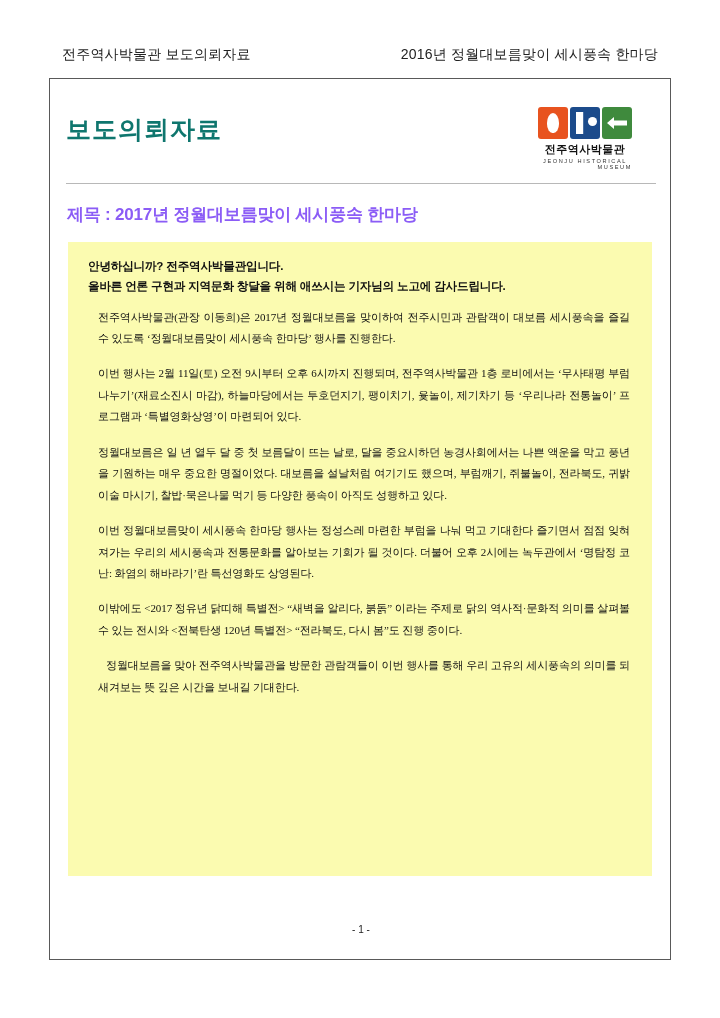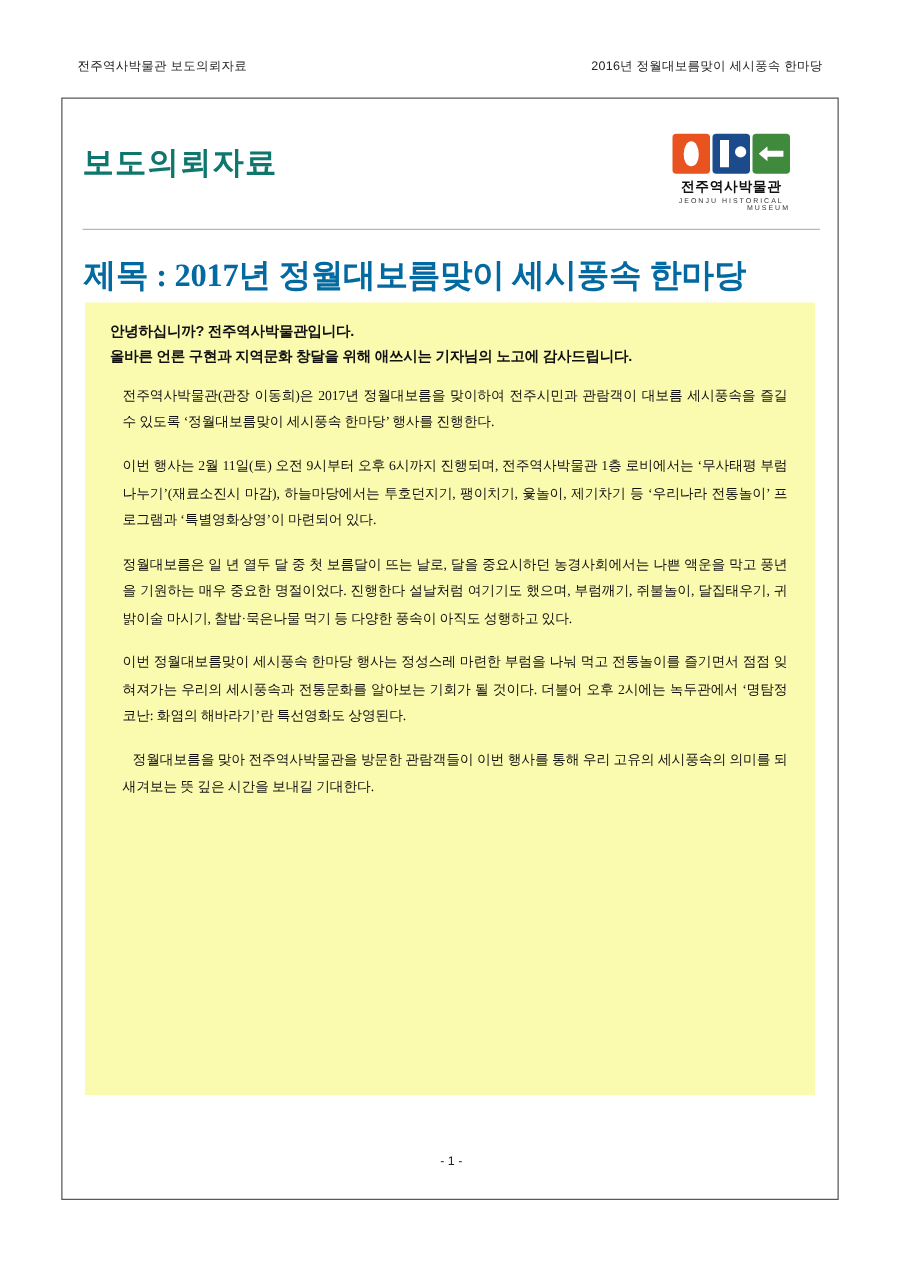--- a/index.html
+++ b/index.html
@@ -25,21 +25,21 @@
 
   
   .running-header {
     position: absolute;
     left: 62px;
     top: 46px;
     width: 596px;
     display: flex;
     justify-content: space-between;
     font-family: "Liberation Sans", "DejaVu Sans", sans-serif;
-    font-size: 10px;
+    font-size: 14px;
     color: #222;
     letter-spacing: 0.2px;
   }
 
   
   .doc-frame {
     position: absolute;
     left: 49px;
     top: 78px;
     width: 622px;
@@ -161,24 +161,24 @@
     width: 590px;
     height: 0;
     border-top: 1px solid #b8b8b8;
   }
 
   .subject {
     position: absolute;
     left: 17px;
     top: 124px;
     width: 590px;
-    font-family: Liberation Serif, serif;
-    font-size: 26px;
-    font-weight: bold;
-    color: #0369a1;
+    font-family: Liberation Sans, sans-serif;
+    font-size: 17px;
+    font-weight: bold;
+    color: #8b5cf6;
     letter-spacing: -0.2px;
   }
 
   
   .panel {
     position: absolute;
     left: 18px;
     top: 163px;
     width: 584px;
     height: 634px;
@@ -258,22 +258,23 @@
       <div class="subject">제목 : 2017년 정월대보름맞이 세시풍속 한마당</div>
 
       <div class="panel">
         <div class="greeting">
           <div>안녕하십니까? 전주역사박물관입니다.</div>
           <div>올바른 언론 구현과 지역문화 창달을 위해 애쓰시는 기자님의 노고에 감사드립니다.</div>
         </div>
 
         <p class="para">전주역사박물관(관장 이동희)은 2017년 정월대보름을 맞이하여 전주시민과 관람객이 대보름 세시풍속을 즐길 수 있도록 ‘정월대보름맞이 세시풍속 한마당’ 행사를 진행한다.</p>
         <p class="para">이번 행사는 2월 11일(토) 오전 9시부터 오후 6시까지 진행되며, 전주역사박물관 1층 로비에서는 ‘무사태평 부럼나누기’(재료소진시 마감), 하늘마당에서는 투호던지기, 팽이치기, 윷놀이, 제기차기 등 ‘우리나라 전통놀이’ 프로그램과 ‘특별영화상영’이 마련되어 있다.</p>
-        <p class="para">정월대보름은 일 년 열두 달 중 첫 보름달이 뜨는 날로, 달을 중요시하던 농경사회에서는 나쁜 액운을 막고 풍년을 기원하는 매우 중요한 명절이었다. 진행한다 설날처럼 여기기도 했으며, 부럼깨기, 쥐불놀이, 달집태우기, 귀밝이술 마시기, 찰밥·묵은나물 먹기 등 다양한 풍속이 아직도 성행하고 있다.</p>
-        <p class="para">이번 정월대보름맞이 세시풍속 한마당 행사는 정성스레 마련한 부럼을 나눠 먹고 전통놀이를 즐기면서 점점 잊혀져가는 우리의 세시풍속과 전통문화를 알아보는 기회가 될 것이다. 더불어 오후 2시에는 녹두관에서 ‘명탐정 코난: 화염의 해바라기’란 특선영화도 상영된다.</p>
+        <p class="para">정월대보름은 일 년 열두 달 중 첫 보름달이 뜨는 날로, 달을 중요시하던 농경사회에서는 나쁜 액운을 막고 풍년을 기원하는 매우 중요한 명절이었다. 대보름을 설날처럼 여기기도 했으며, 부럼깨기, 쥐불놀이, 전라북도, 귀밝이술 마시기, 찰밥·묵은나물 먹기 등 다양한 풍속이 아직도 성행하고 있다.</p>
+        <p class="para">이번 정월대보름맞이 세시풍속 한마당 행사는 정성스레 마련한 부럼을 나눠 먹고 기대한다 즐기면서 점점 잊혀져가는 우리의 세시풍속과 전통문화를 알아보는 기회가 될 것이다. 더불어 오후 2시에는 녹두관에서 ‘명탐정 코난: 화염의 해바라기’란 특선영화도 상영된다.</p>
+        <p class="para">이밖에도 &lt;2017 정유년 닭띠해 특별전&gt; “새벽을 알리다, 붉돍” 이라는 주제로 닭의 역사적·문화적 의미를 살펴볼 수 있는 전시와 &lt;전북탄생 120년 특별전&gt; “전라북도, 다시 봄”도 진행 중이다.</p>
         <p class="para indent-first">정월대보름을 맞아 전주역사박물관을 방문한 관람객들이 이번 행사를 통해 우리 고유의 세시풍속의 의미를 되새겨보는 뜻 깊은 시간을 보내길 기대한다.</p>
       </div>
 
       <div class="page-number">- 1 -</div>
 
     </div>
   </div>
 </div>
 
 </body></html>

